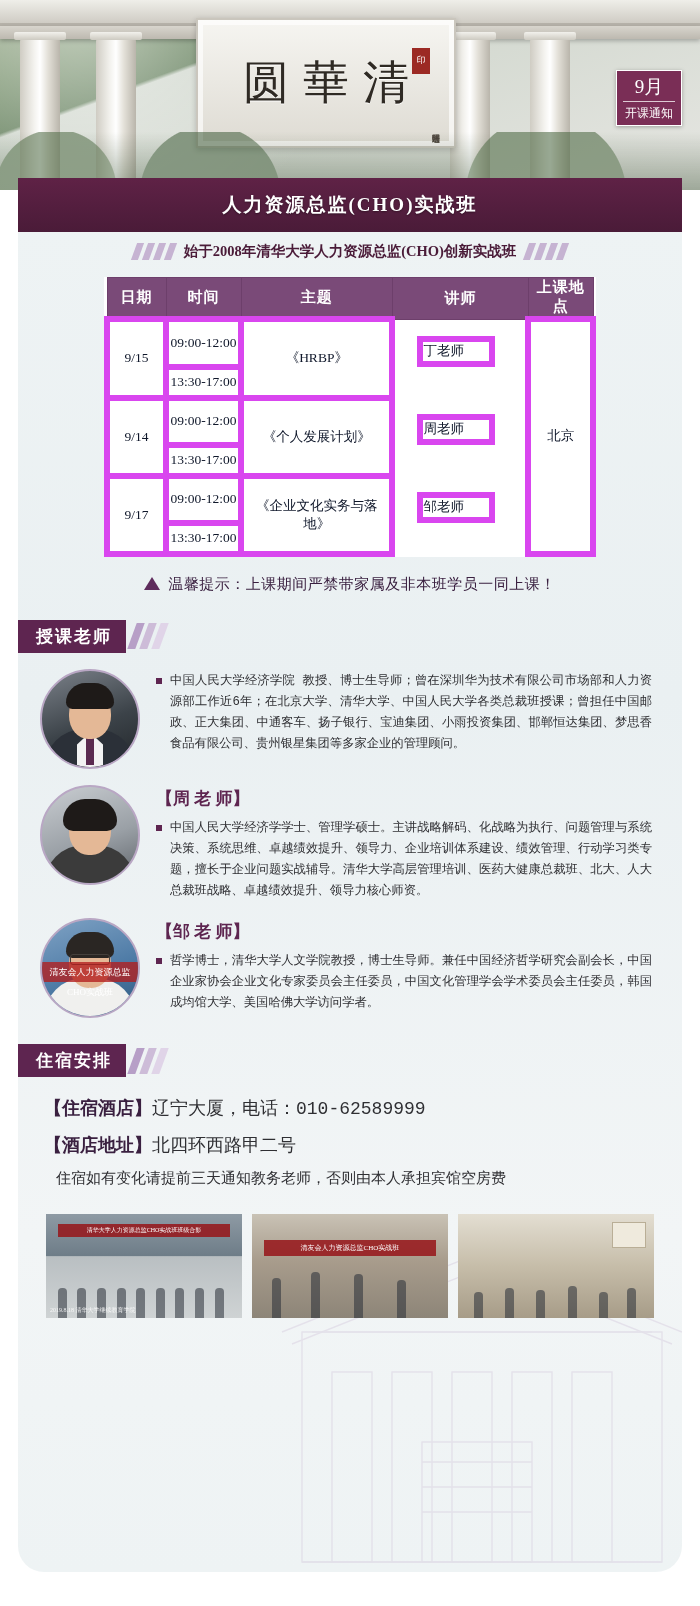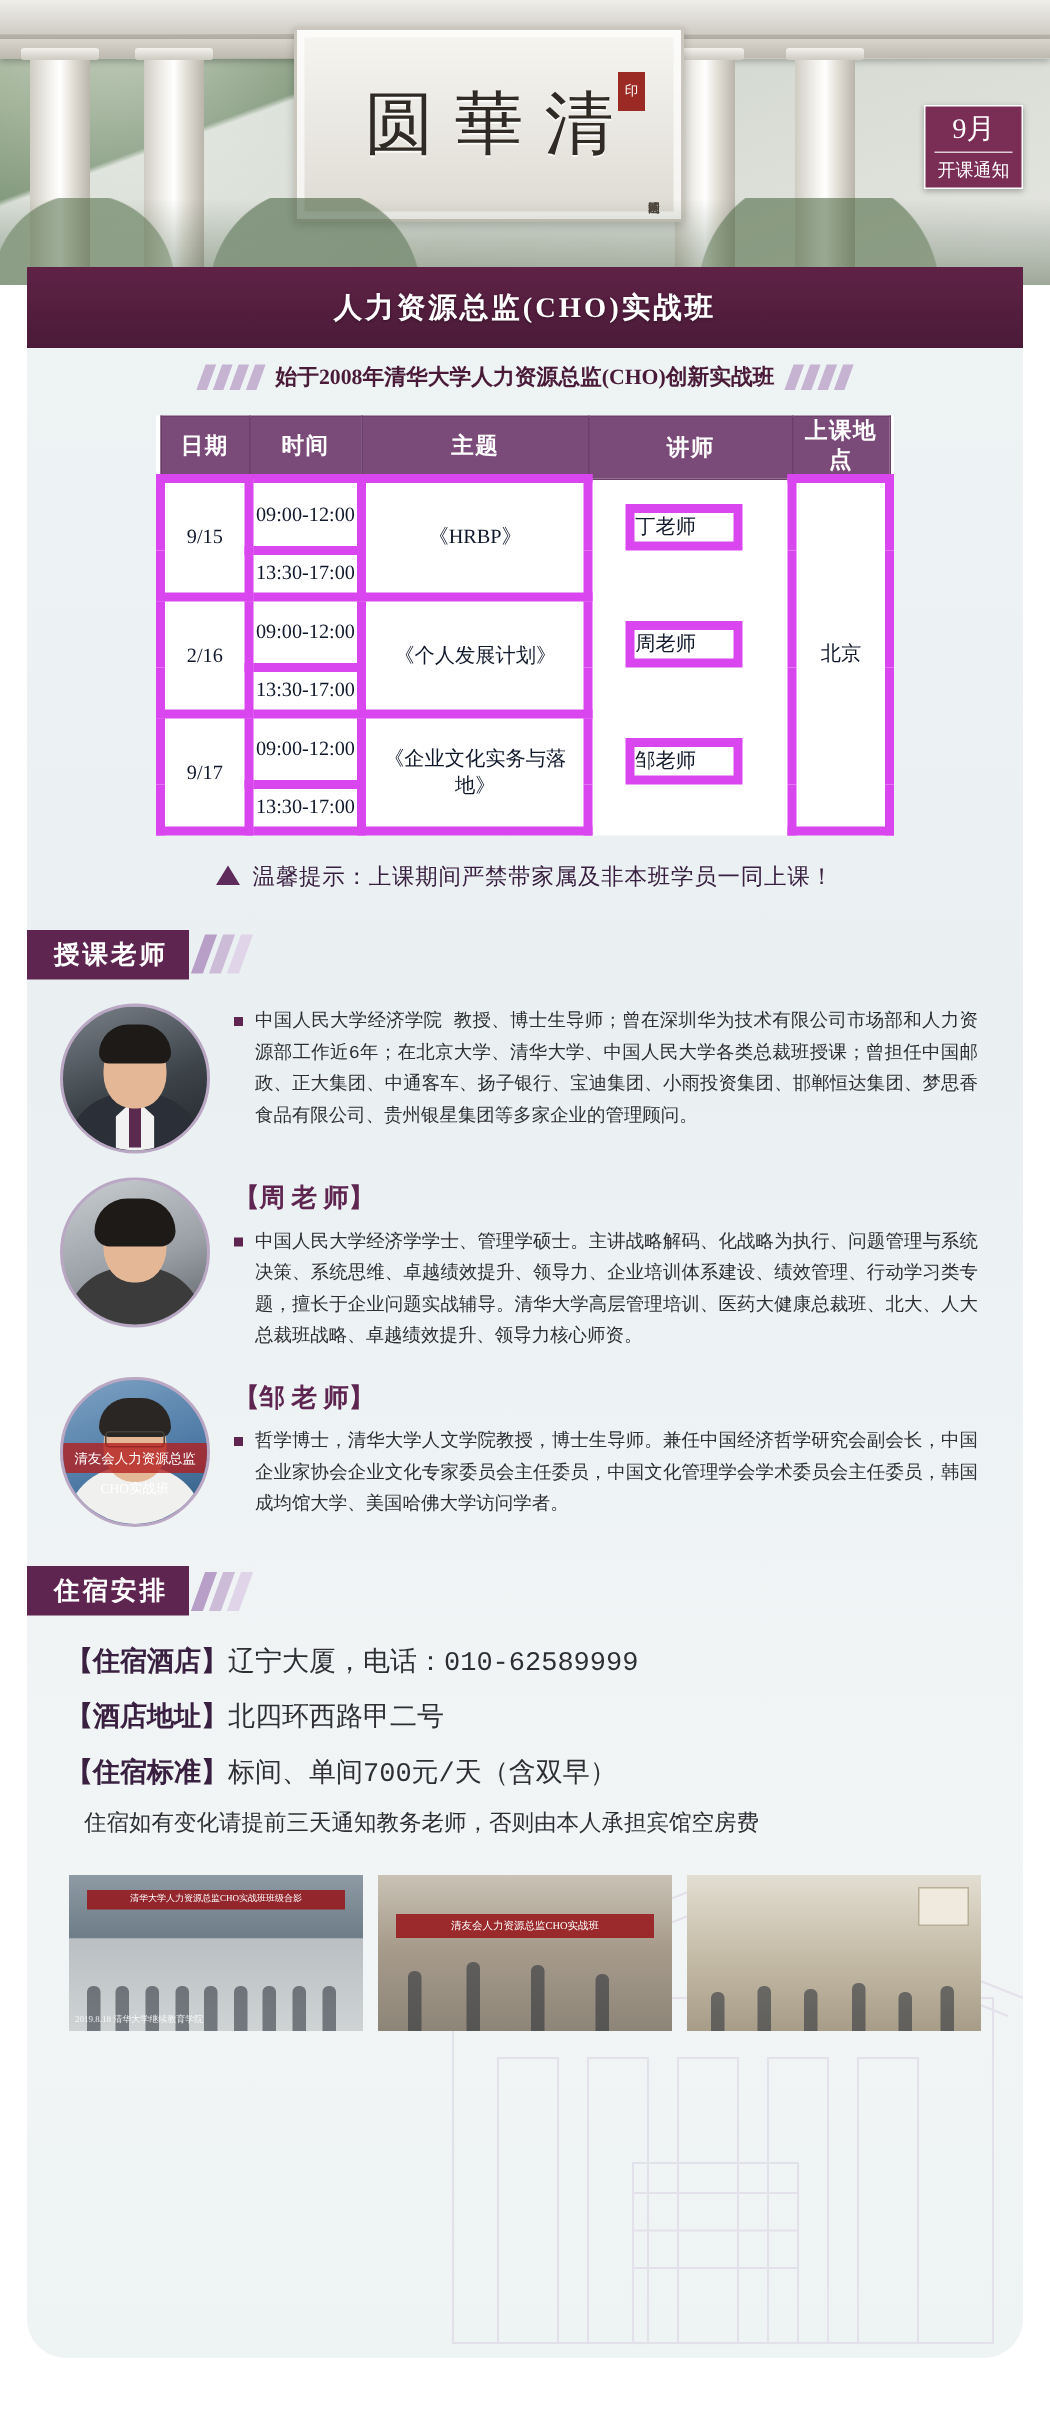--- a/index.html
+++ b/index.html
@@ -413,21 +413,21 @@
           <td class="date" rowspan="2" style="width:86px">9/15</td>
           <td style="width:106px">09:00-12:00</td>
           <td class="topic" rowspan="2" style="width:228px">《HRBP》</td>
           <td class="teacher" rowspan="2" style="width:78px">丁老师</td>
           <td class="place" rowspan="6" style="width:106px">北京</td>
         </tr>
         <tr>
           <td>13:30-17:00</td>
         </tr>
         <tr>
-          <td class="date" rowspan="2">2/16</td>
+          <td class="date" rowspan="2">9/14</td>
           <td>09:00-12:00</td>
           <td class="topic" rowspan="2">《个人发展计划》</td>
           <td class="teacher" rowspan="2">周老师</td>
         </tr>
         <tr>
           <td>13:30-17:00</td>
         </tr>
         <tr>
           <td class="date" rowspan="2">9/17</td>
           <td>09:00-12:00</td>
@@ -500,23 +500,20 @@
           <i></i>
         </span>
     </div>
 
     <div class="lodge">
       <div class="line">
         <b>【住宿酒店】</b><span>辽宁大厦，电话：010-62589999</span>
       </div>
       <div class="line">
         <b>【酒店地址】</b><span>北四环西路甲二号</span>
-      </div>
-      <div class="line">
-        <b>【住宿标准】</b><span>标间、单间700元/天（含双早）</span>
       </div>
       <div class="note">住宿如有变化请提前三天通知教务老师，否则由本人承担宾馆空房费</div>
     </div>
 
     <div class="photos">
       <div class="photo p1">
         <span class="p-banner">清华大学人力资源总监CHO实战班班级合影</span>
         <span class="p-rows">
           <i style="left:6%"></i>
             <i style="left:16%"></i>

